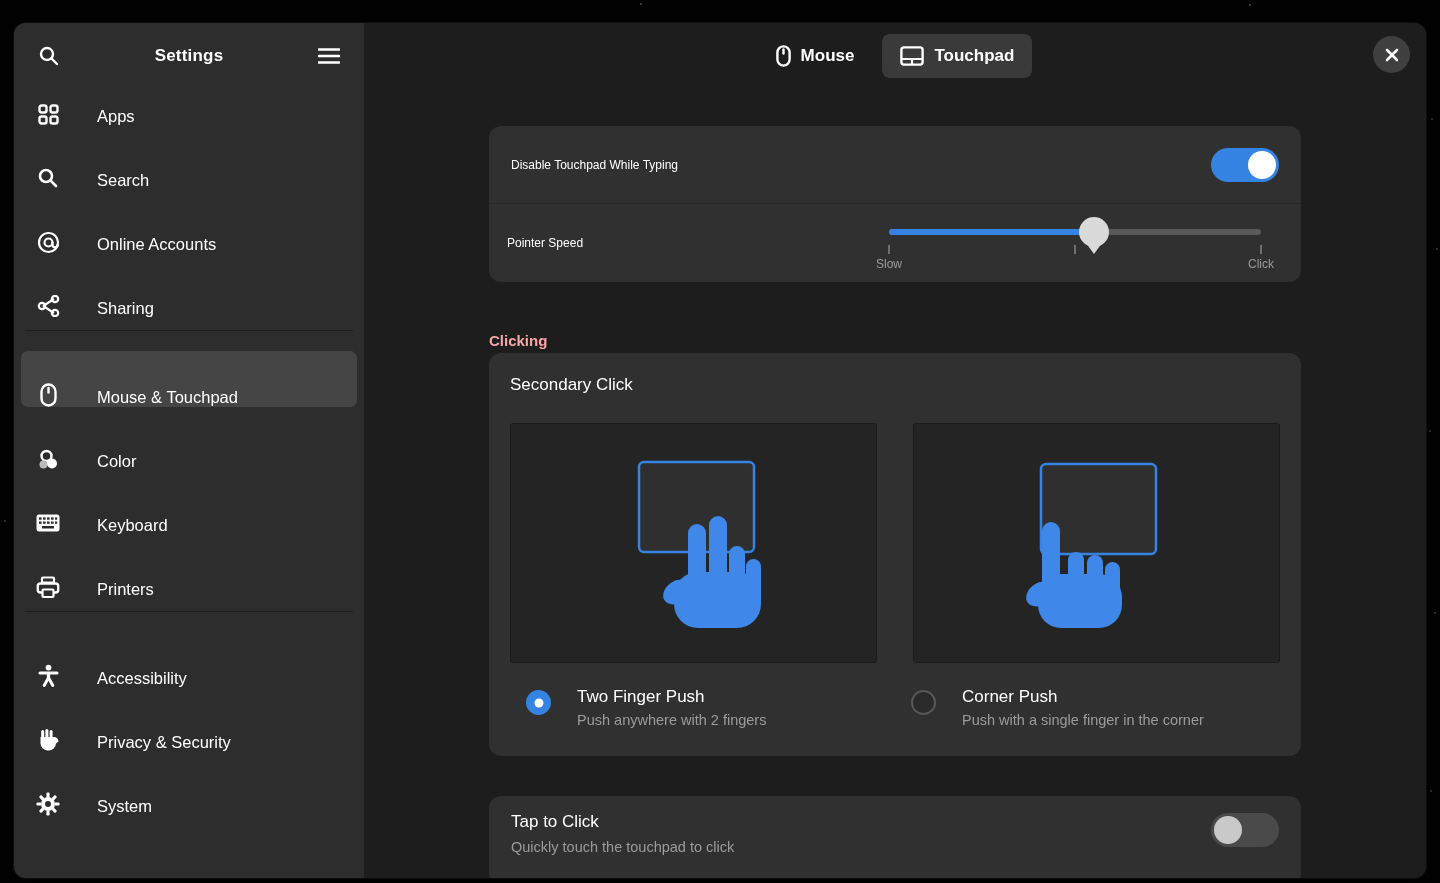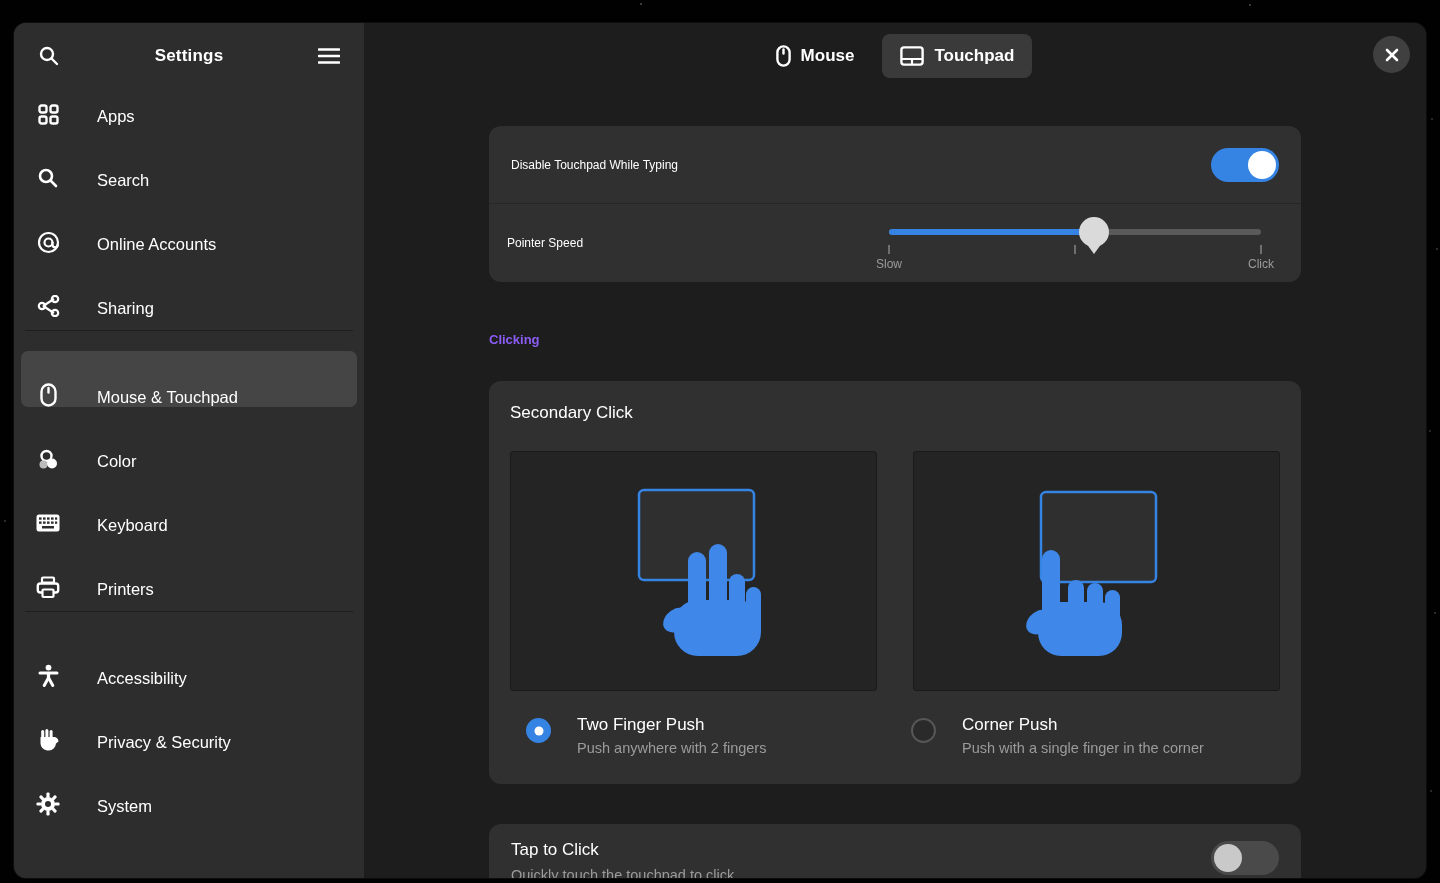--- a/index.html
+++ b/index.html
@@ -60,21 +60,21 @@
 
   
   .slider { position:absolute; right:40px; top:15px; width:372px; height:60px; }
   .slider .track { position:relative; margin-top:10px; height:6px; border-radius:3px; background:#5a5a5a; }
   .slider .fill { position:absolute; left:0; top:0; height:6px; border-radius:3px; background:#3584e4; }
   .slider .handle { position:absolute; top:-12px; width:30px; height:30px; border-radius:50%; background:#dadada; transform:translateX(-50%); cursor:pointer; }
   .slider .handle::after { content:""; position:absolute; left:50%; bottom:-7px; transform:translateX(-50%); border-left:8px solid transparent; border-right:8px solid transparent; border-top:11px solid #dadada; }
   .slider .tick { position:absolute; top:26px; width:2px; height:9px; background:#6f6f6f; transform:translateX(-50%); }
   .slider .end-label { position:absolute; top:38px; font-size:12px; color:#9b9b9b; transform:translateX(-50%); white-space:nowrap; }
 
-  .section-title { font-size:13px; font-weight:bold; color:#8b5cf6; margin-bottom:34px; }
+  .section-title { font-size:15px; font-weight:bold; color:#fca5a5; margin-bottom:4px; }
 
   
   .card.secondary { margin-top:0; padding:22px 21px 28px 21px; }
   .card-title { font-size:17px; color:#fff; }
   .panels { display:flex; gap:36px; margin-top:28px; }
   .panel { width:367px; height:240px; background:#242424; border:1px solid #1a1a1a; border-radius:3px; cursor:pointer; }
   .options { display:flex; margin-top:24px; }
   .option { flex:1; display:flex; align-items:flex-start; gap:26px; padding-left:16px; cursor:pointer; }
   .radio { width:25px; height:25px; border-radius:50%; margin-top:3px; flex:0 0 25px; position:relative; cursor:pointer; }
   .radio.selected { background:#3584e4; }

